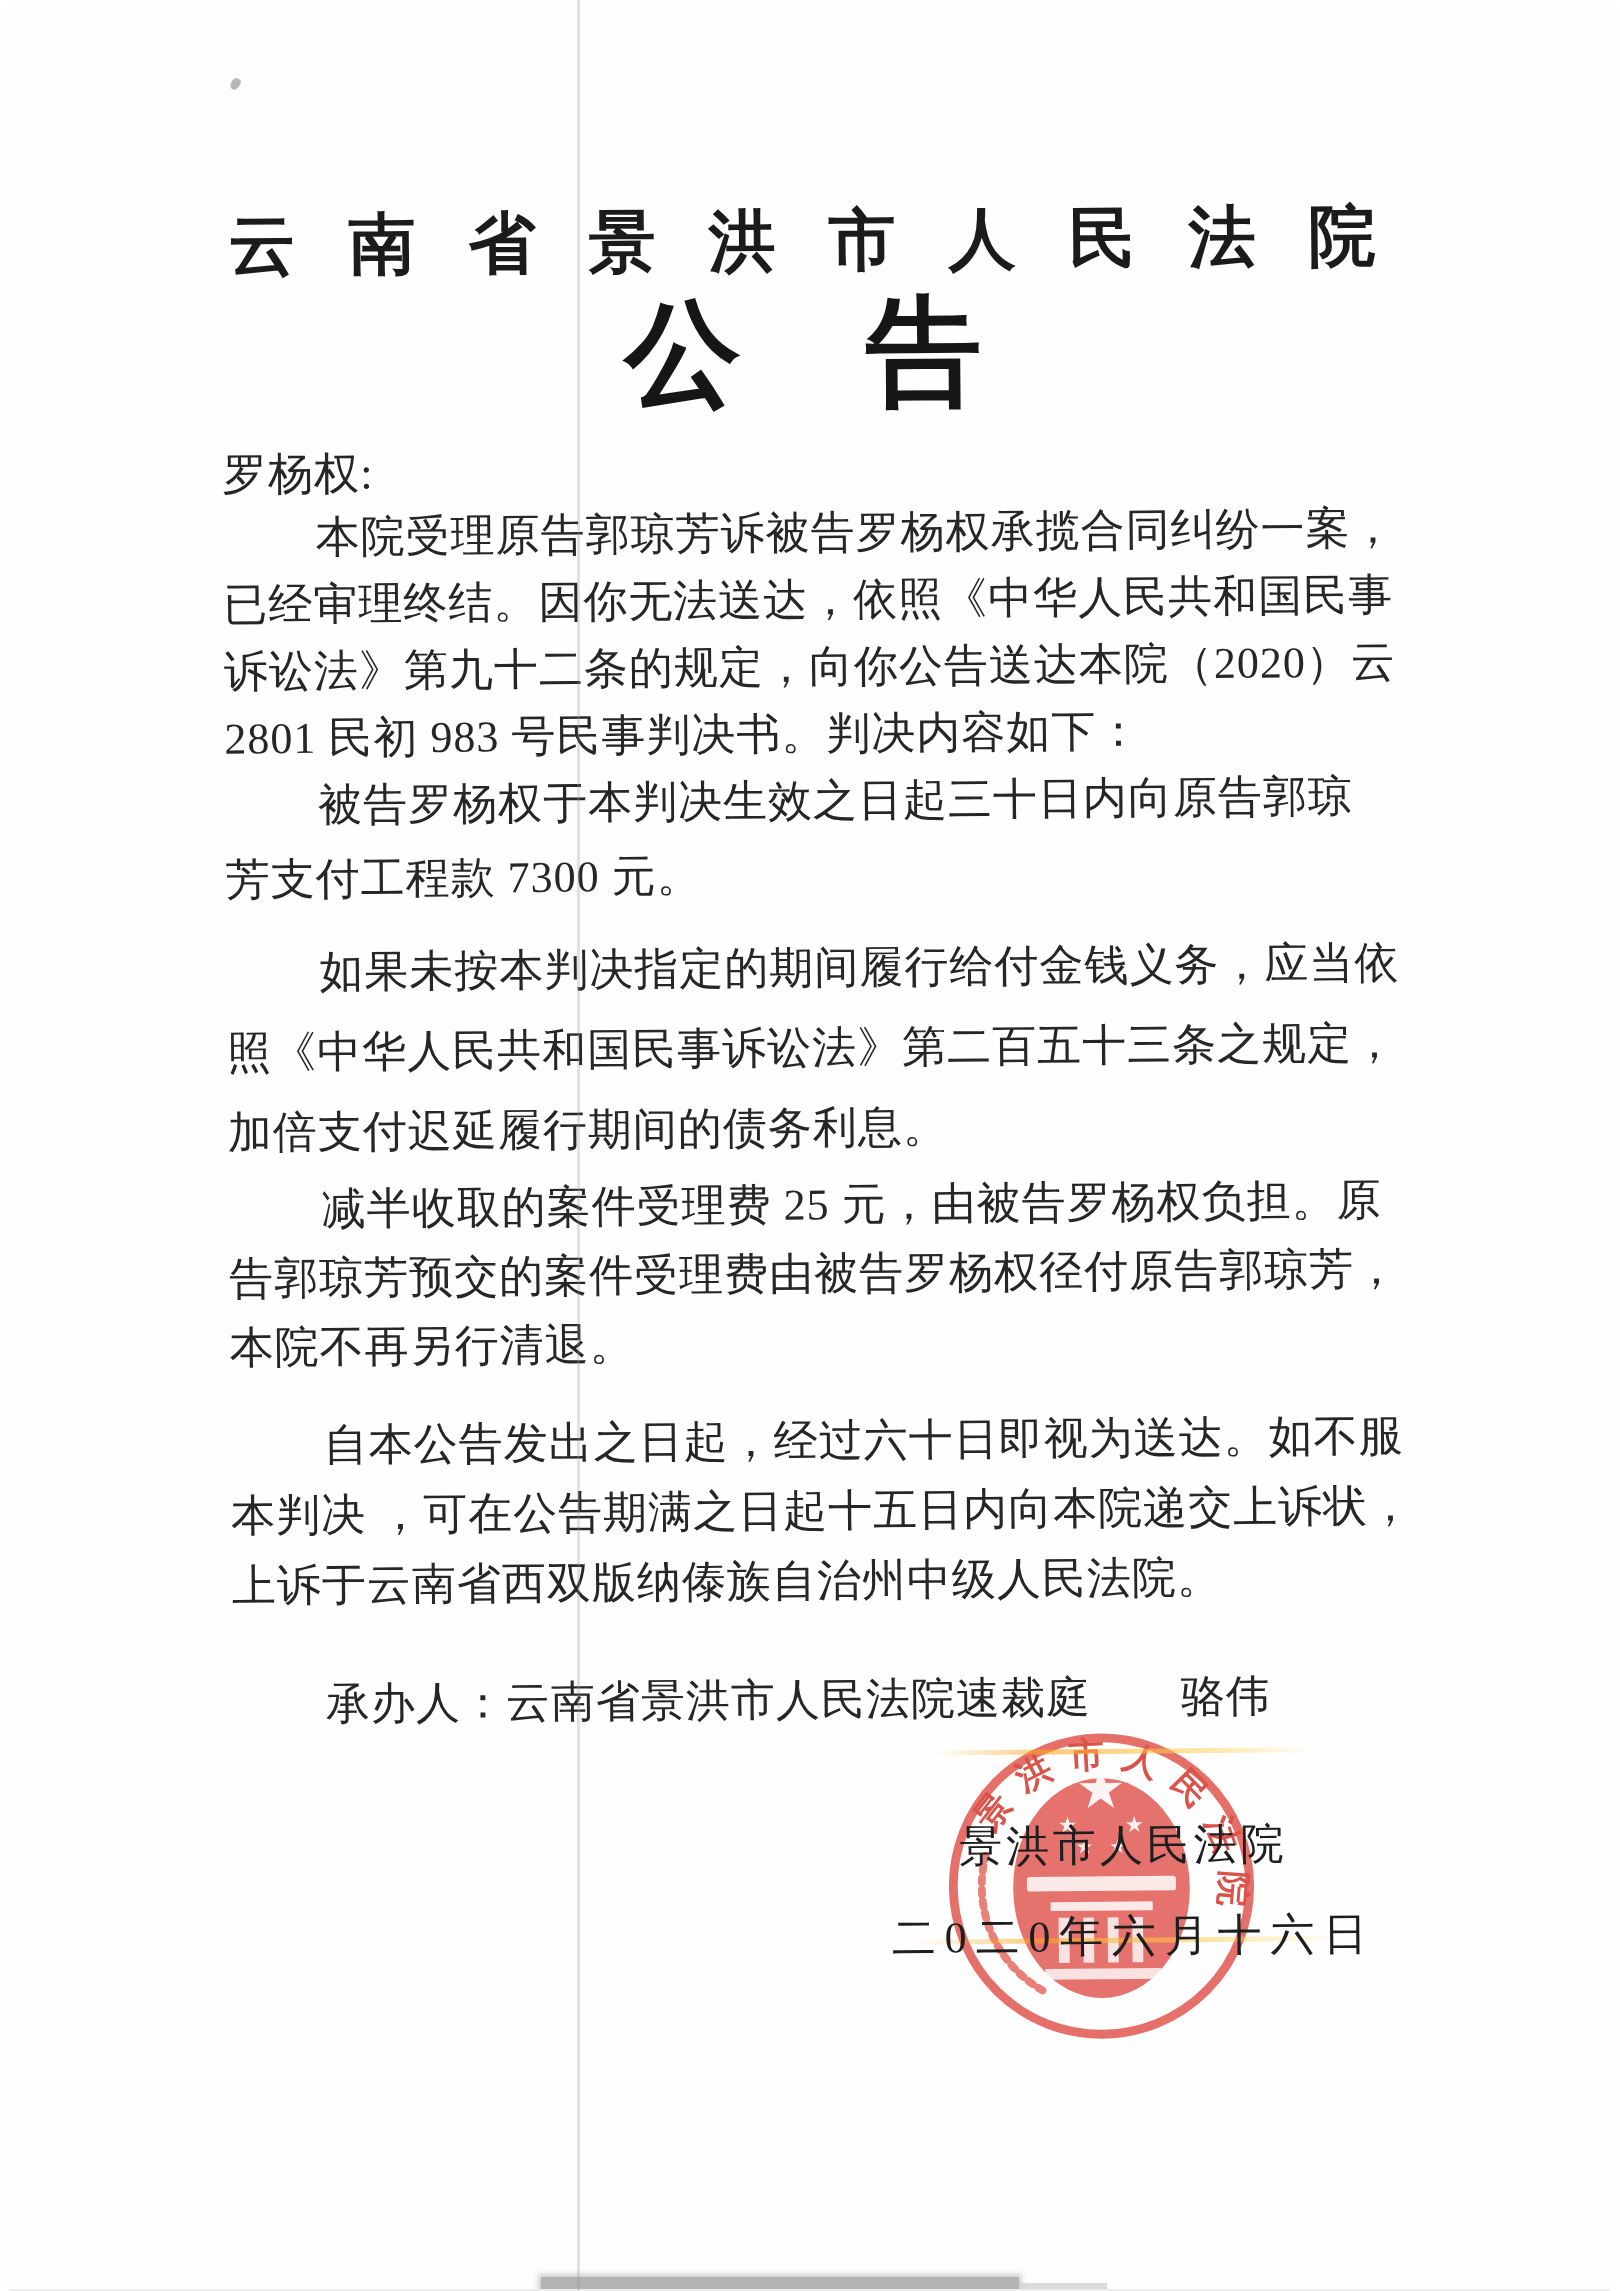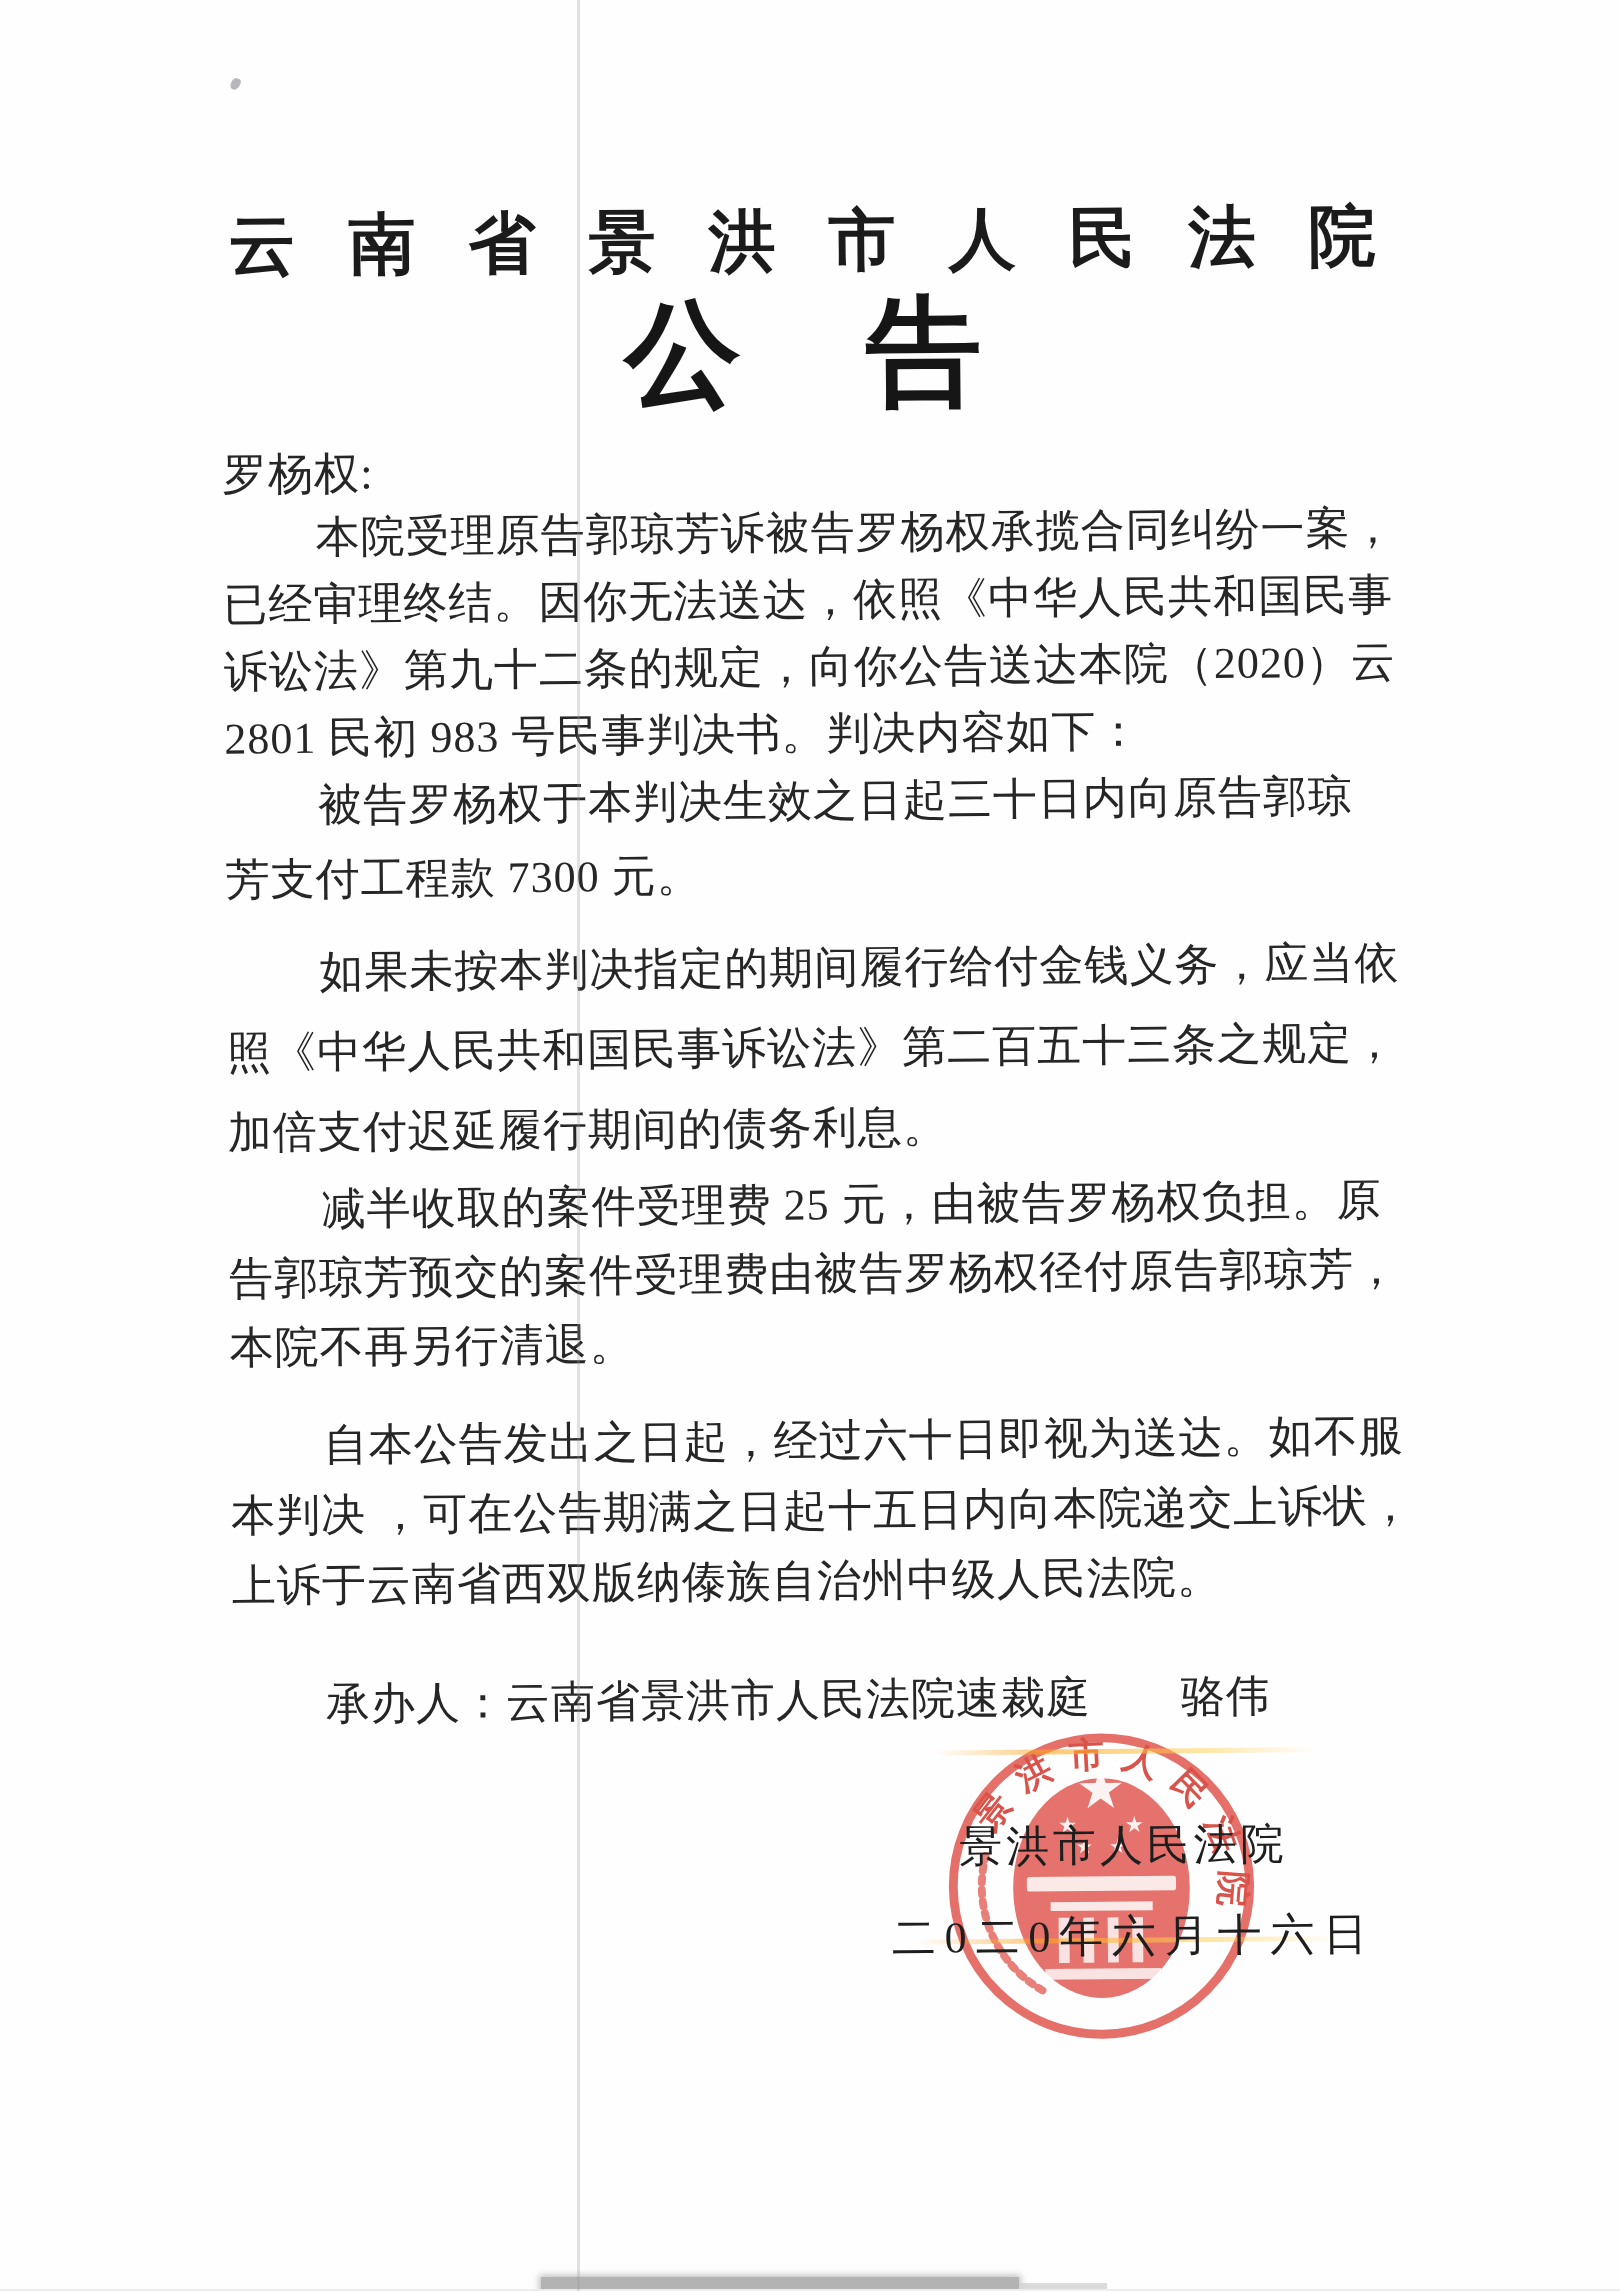--- a/index.html
+++ b/index.html
@@ -1,19 +1,20 @@
 <!DOCTYPE html>
 <html><head>
 <meta charset="utf-8">
 <style>
   html,body{margin:0;padding:0;background:#fff;}
   .page{
     position:relative; width:1620px; height:2292px; overflow:hidden;
     background:#fefefe; color:#262626;
     font-family:"Liberation Serif","DejaVu Serif",serif;
+    border-radius:17px;
   }
   
   .scan-vline{position:absolute; left:577px; top:0; width:2.9px; height:2292px;
     background:rgba(150,150,150,.28); z-index:5;}
   .speck{position:absolute; left:231px; top:78px; width:8.8px; height:11.8px;
     background:#9a9aa0; border-radius:50% 40% 60% 50%; transform:rotate(24deg); opacity:.7;}
   .shadow-band{position:absolute; left:541px; bottom:0; width:478px; height:14.7px;
     background:#a6a6a6; box-shadow:0 0 5.9px 2px rgba(120,120,120,.55); opacity:.85;}
   .shadow-band2{position:absolute; left:1019px; bottom:0; width:88px; height:8.8px;
     background:#d2d2d2; opacity:.8;}

